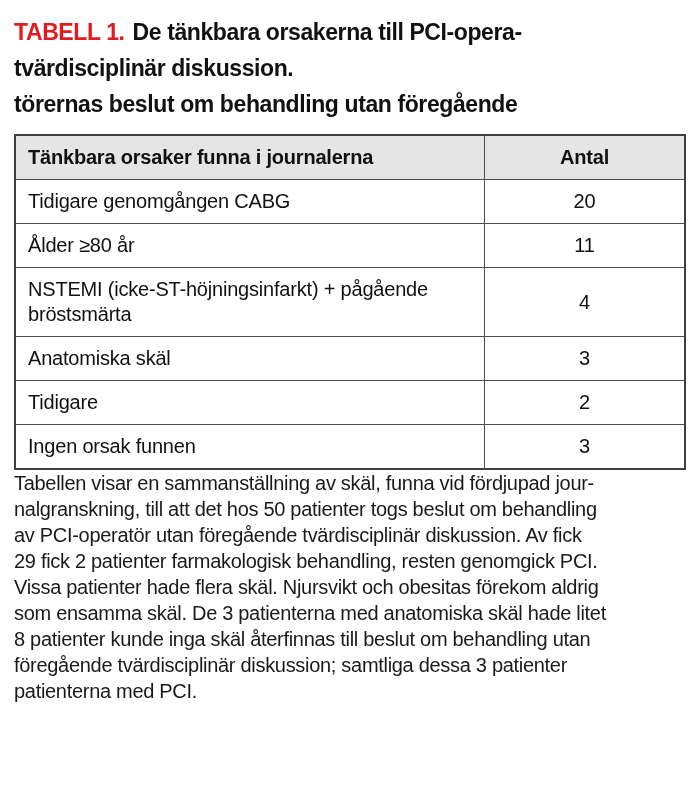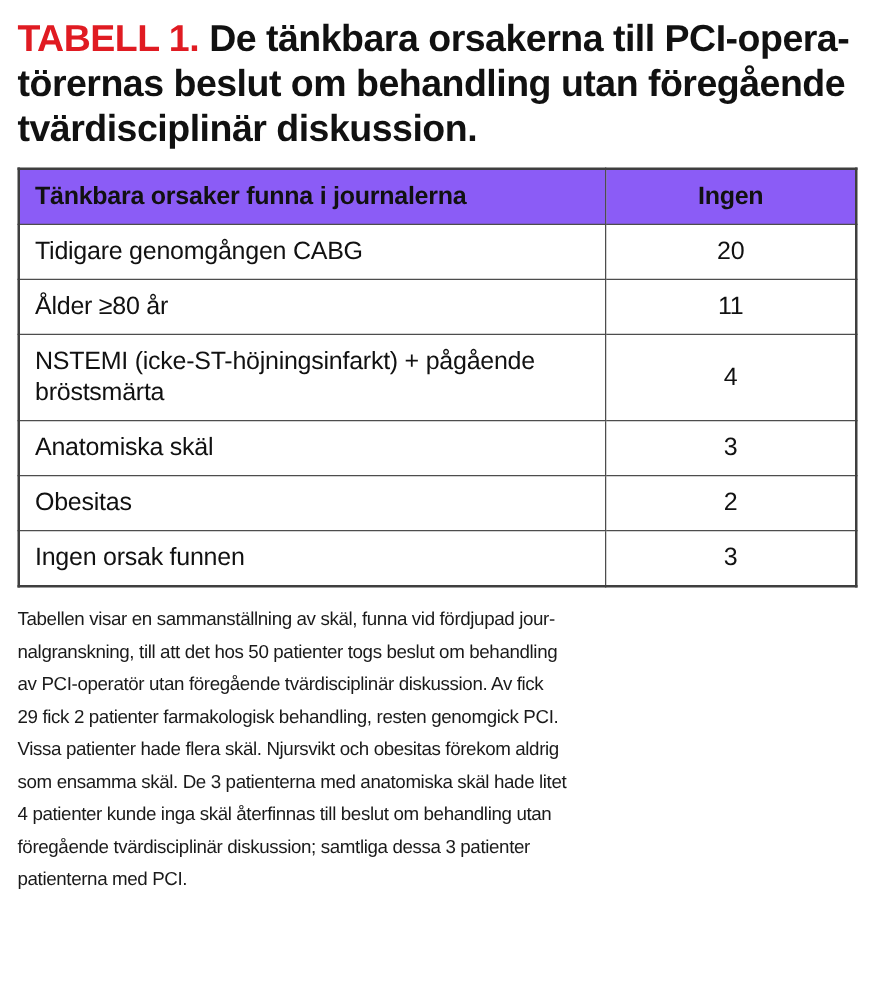--- a/index.html
+++ b/index.html
@@ -12,21 +12,21 @@
   .page {
     width: 700px;
     height: 804px;
     padding: 14px 14px 10px 14px;
     background: #ffffff;
     overflow: hidden;
   }
   
   .title-block {
     font-weight: bold;
-    font-size: 30px;
+    font-size: 23px;
     line-height: 36px;
     letter-spacing: -0.4px;
     color: #111111;
     margin-bottom: 12px;
   }
   .title-line { white-space: nowrap; }
   .table-label {
     color: #e01b22;
     margin-right: 8px;
   }
@@ -40,84 +40,83 @@
   }
   table.data-table td, table.data-table th {
     border: 1.5px solid #4d4d4d;
     padding: 9px 12px;
     line-height: 25px;
     vertical-align: middle;
     text-align: left;
     font-weight: normal;
   }
   table.data-table th { font-weight: bold; }
-  thead tr { background: #8b5cf6; }
+  thead tr { background: #e5e5e5; }
   .col-cause { width: 471px; }
   .col-count { width: 201px; text-align: center !important; }
   
   .caption {
-    margin-top: 13px;
-    font-size: 15px;
+    font-size: 20px;
     line-height: 26px;
     letter-spacing: -0.3px;
     color: #1a1a1a;
   }
   .caption-line { white-space: nowrap; }
 </style>
 </head>
 <body>
 
 <div class="page">
 
   <div class="title-block">
     <div class="title-line"><span class="table-label">TABELL 1.</span><span>De tänkbara orsakerna till PCI-opera-</span></div>
+    <div class="title-line">tvärdisciplinär diskussion.</div>
     <div class="title-line">törernas beslut om behandling utan föregående</div>
-    <div class="title-line">tvärdisciplinär diskussion.</div>
   </div>
 
   <table class="data-table">
     <thead>
       <tr>
         <th class="col-cause">Tänkbara orsaker funna i journalerna</th>
-        <th class="col-count">Ingen</th>
+        <th class="col-count">Antal</th>
       </tr>
     </thead>
     <tbody>
       <tr>
         <td class="col-cause">Tidigare genomgången CABG</td>
         <td class="col-count">20</td>
       </tr>
       <tr>
         <td class="col-cause">Ålder ≥80 år</td>
         <td class="col-count">11</td>
       </tr>
       <tr>
         <td class="col-cause">NSTEMI (icke-ST-höjningsinfarkt) + pågående bröstsmärta</td>
         <td class="col-count">4</td>
       </tr>
       <tr>
         <td class="col-cause">Anatomiska skäl</td>
         <td class="col-count">3</td>
       </tr>
       <tr>
-        <td class="col-cause">Obesitas</td>
+        <td class="col-cause">Tidigare</td>
         <td class="col-count">2</td>
       </tr>
       <tr>
         <td class="col-cause">Ingen orsak funnen</td>
         <td class="col-count">3</td>
       </tr>
     </tbody>
   </table>
 
   <div class="caption">
     <div class="caption-line">Tabellen visar en sammanställning av skäl, funna vid fördjupad jour-</div>
     <div class="caption-line">nalgranskning, till att det hos 50 patienter togs beslut om behandling</div>
     <div class="caption-line">av PCI-operatör utan föregående tvärdisciplinär diskussion. Av fick</div>
     <div class="caption-line">29 fick 2 patienter farmakologisk behandling, resten genomgick PCI.</div>
     <div class="caption-line">Vissa patienter hade flera skäl. Njursvikt och obesitas förekom aldrig</div>
     <div class="caption-line">som ensamma skäl. De 3 patienterna med anatomiska skäl hade litet</div>
-    <div class="caption-line">4 patienter kunde inga skäl återfinnas till beslut om behandling utan</div>
+    <div class="caption-line">8 patienter kunde inga skäl återfinnas till beslut om behandling utan</div>
     <div class="caption-line">föregående tvärdisciplinär diskussion; samtliga dessa 3 patienter</div>
     <div class="caption-line">patienterna med PCI.</div>
   </div>
 
 </div>
 
 </body></html>

